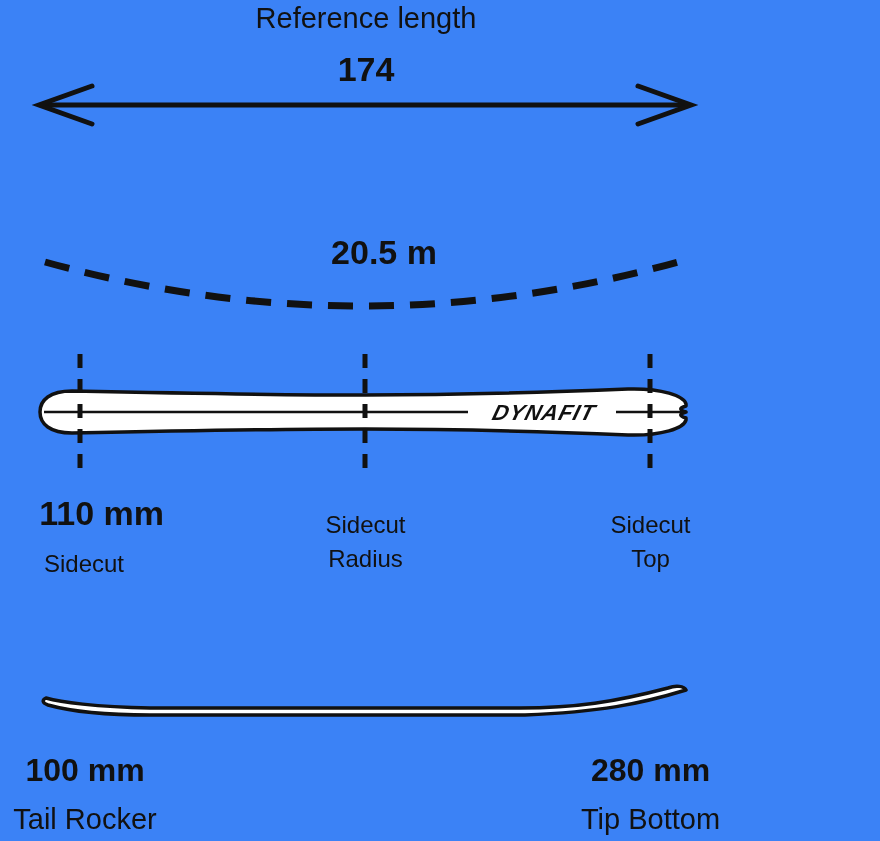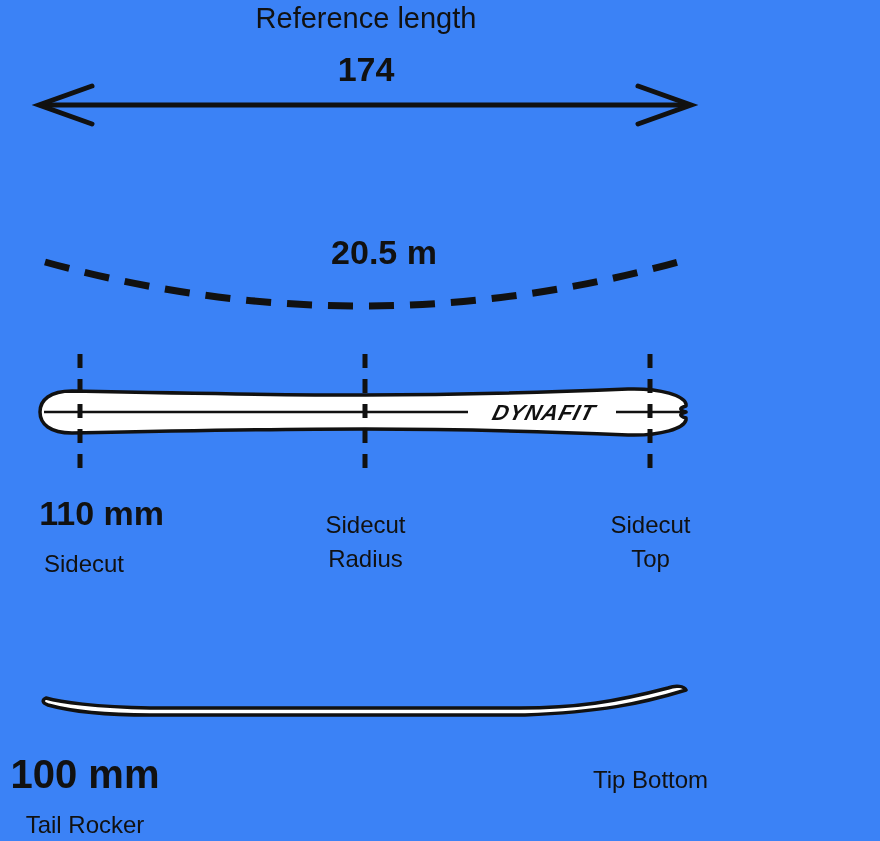--- a/index.html
+++ b/index.html
@@ -19,22 +19,22 @@
   .radius-label{top:182px;left:0;width:736px;}
   .radius-value{top:233px;left:16px;width:736px;}
   .svg-abs{position:absolute;left:0;}
   .m-col{position:absolute;top:494px;text-align:center;}
   .m-col .m-value{font-size:34px;font-weight:700;text-align:right;}
   .m-col .m-label{font-size:24px;font-weight:400;line-height:1.42;margin-top:14px;}
   .col-bottom{left:4px;width:160px;}
   .col-middle{left:283px;width:165px;}
   .col-top{left:568px;width:165px;}
   .r-col{position:absolute;text-align:center;}
-  .r-col .r-value{font-size:40px;font-weight:700;}
-  .r-col .r-label{font-size:24px;font-weight:400;margin-top:14px;}
+  .r-col .r-value{font-size:32px;font-weight:700;}
+  .r-col .r-label{font-size:29px;font-weight:400;margin-top:14px;}
   .r-tail{top:752px;left:0;width:170px;}
   .r-tip{top:752px;left:563px;width:175px;}
 </style>
 </head>
 <body>
 
 <div class="stage">
 
   <div class="txt label ref-label">Reference length</div>
   <div class="txt value ref-value">174</div>
@@ -106,16 +106,17 @@
              L 150 43
              C 100 43, 66 38, 48 33
              C 42 31, 42 28, 46 26 Z" fill="#ffffff" stroke="#111111" stroke-width="3.5" stroke-linejoin="round"></path>
   </svg>
 
   <div class="r-col r-tail">
     <div class="r-value">100 mm</div>
     <div class="r-label">Tail Rocker</div>
   </div>
   <div class="r-col r-tip">
+    <div class="r-value">280 mm</div>
     <div class="r-label">Tip Bottom</div>
   </div>
 
 </div>
 
 </body></html>

